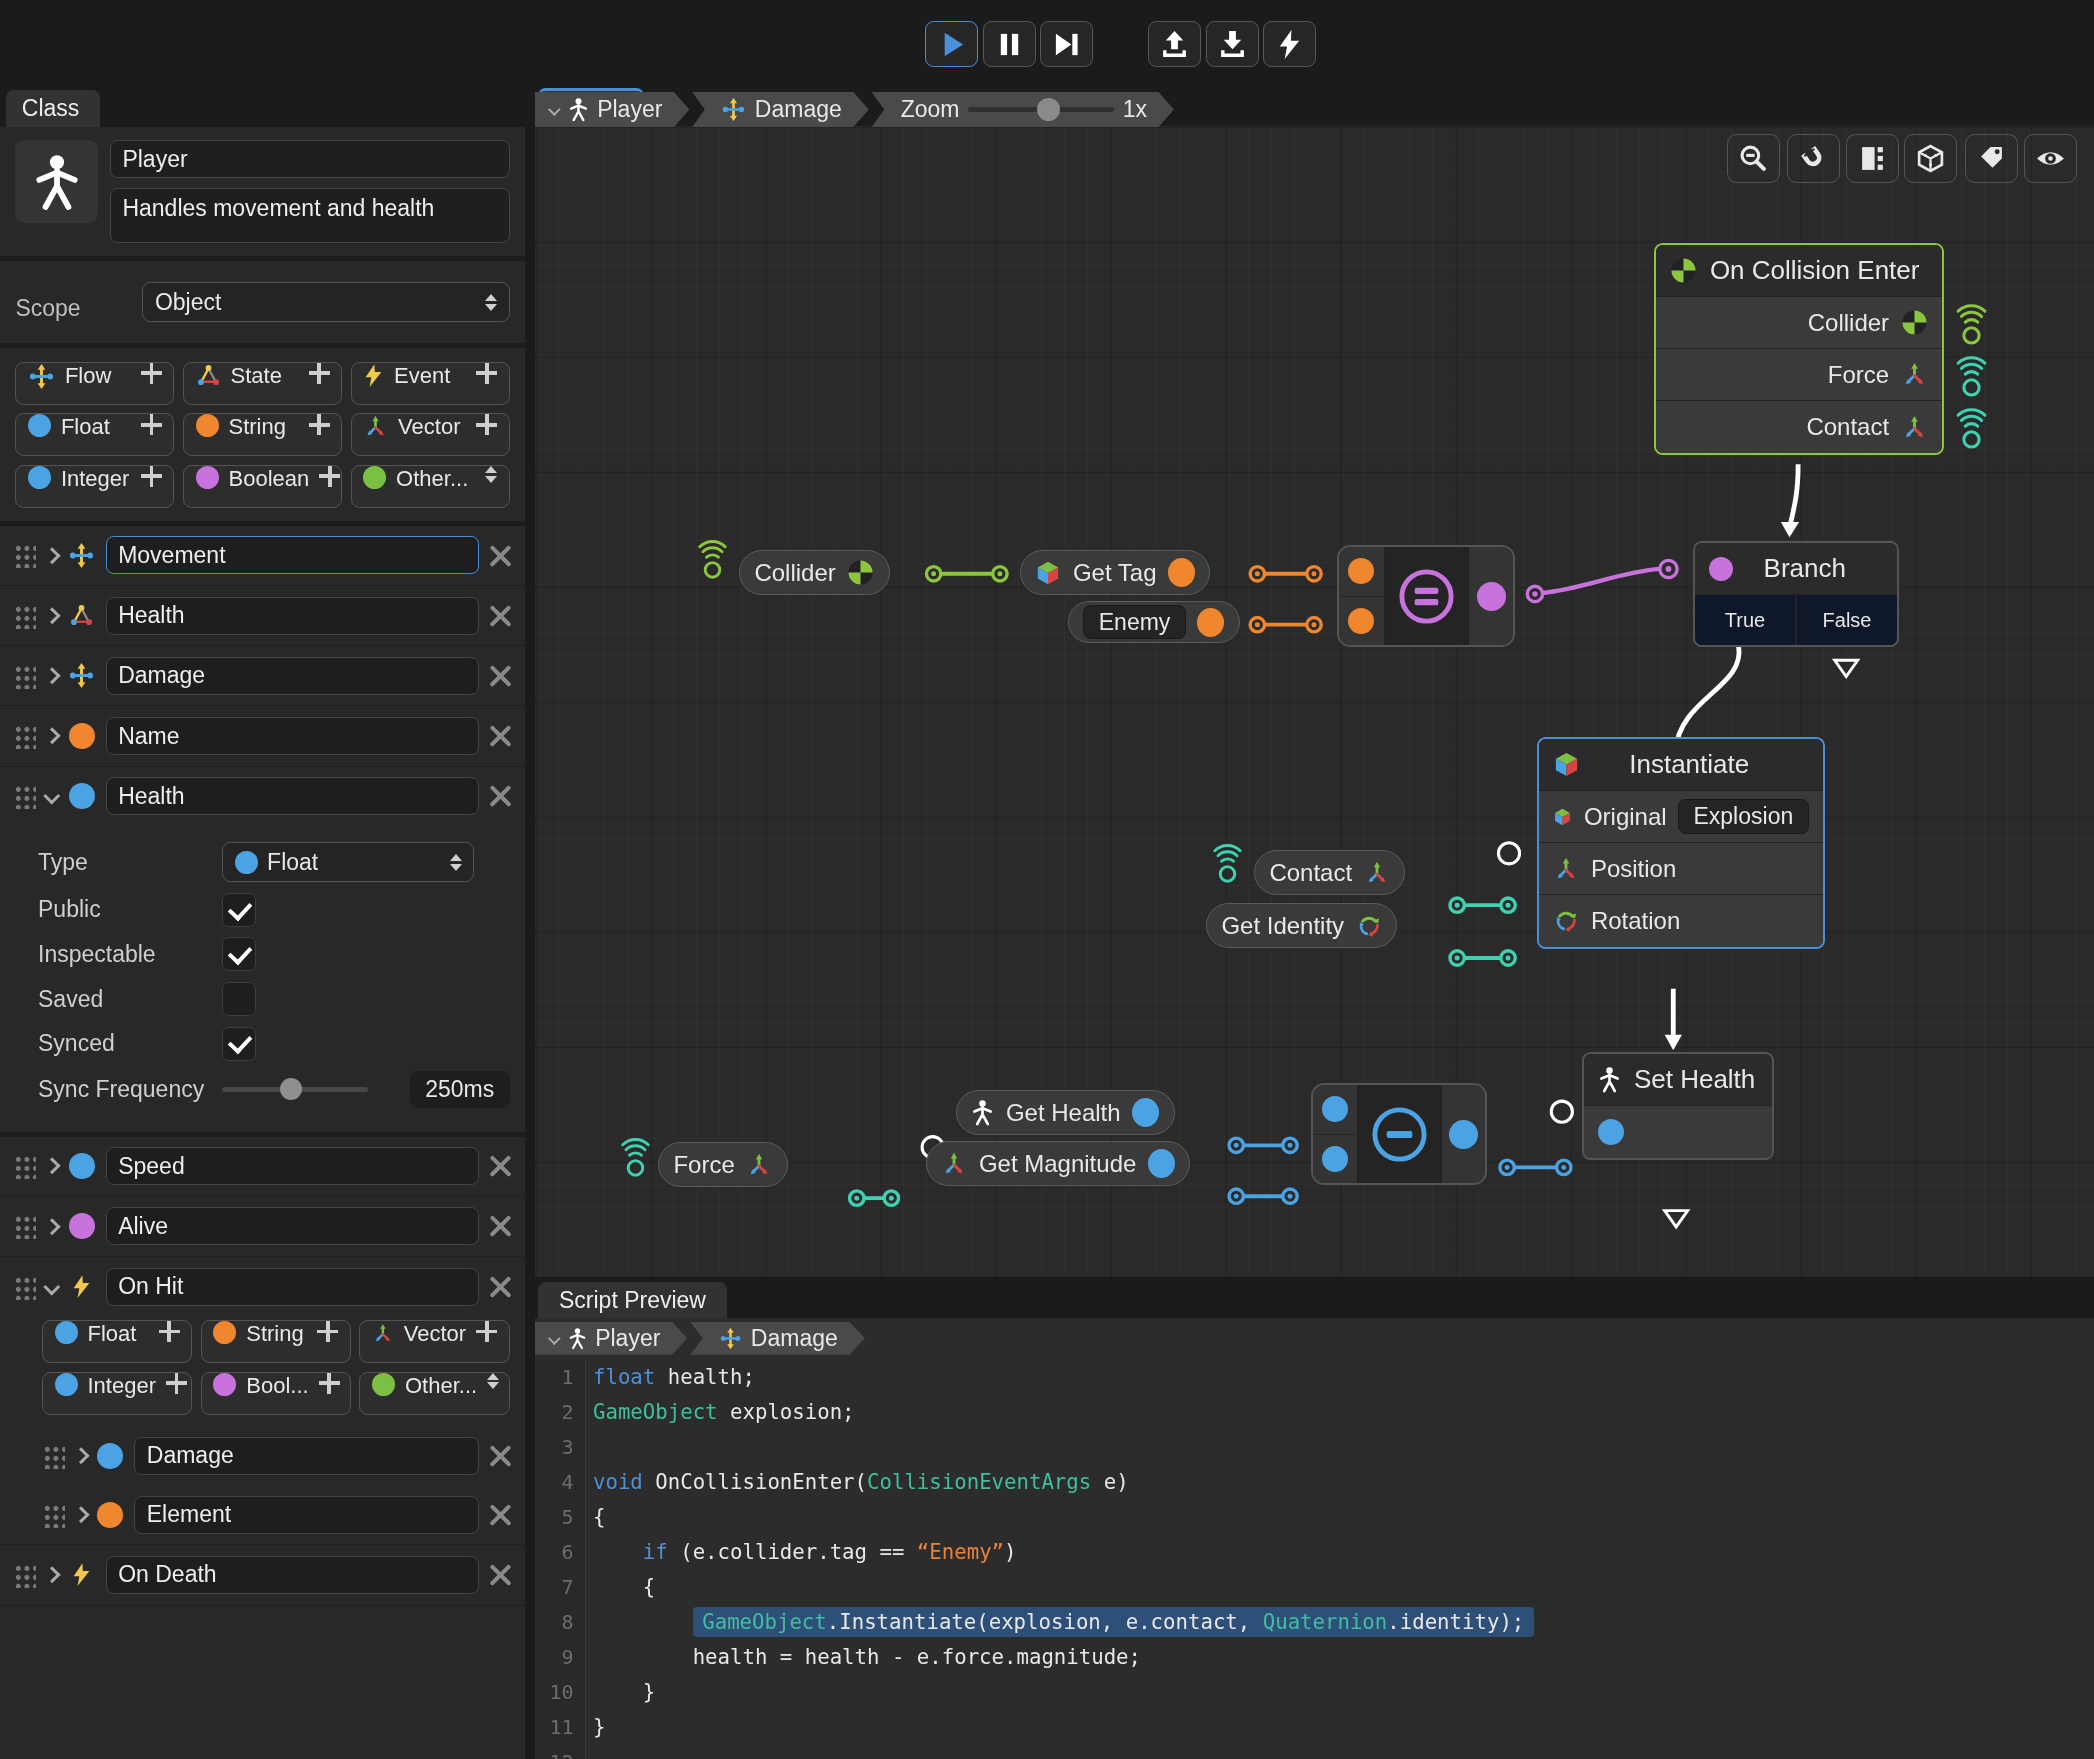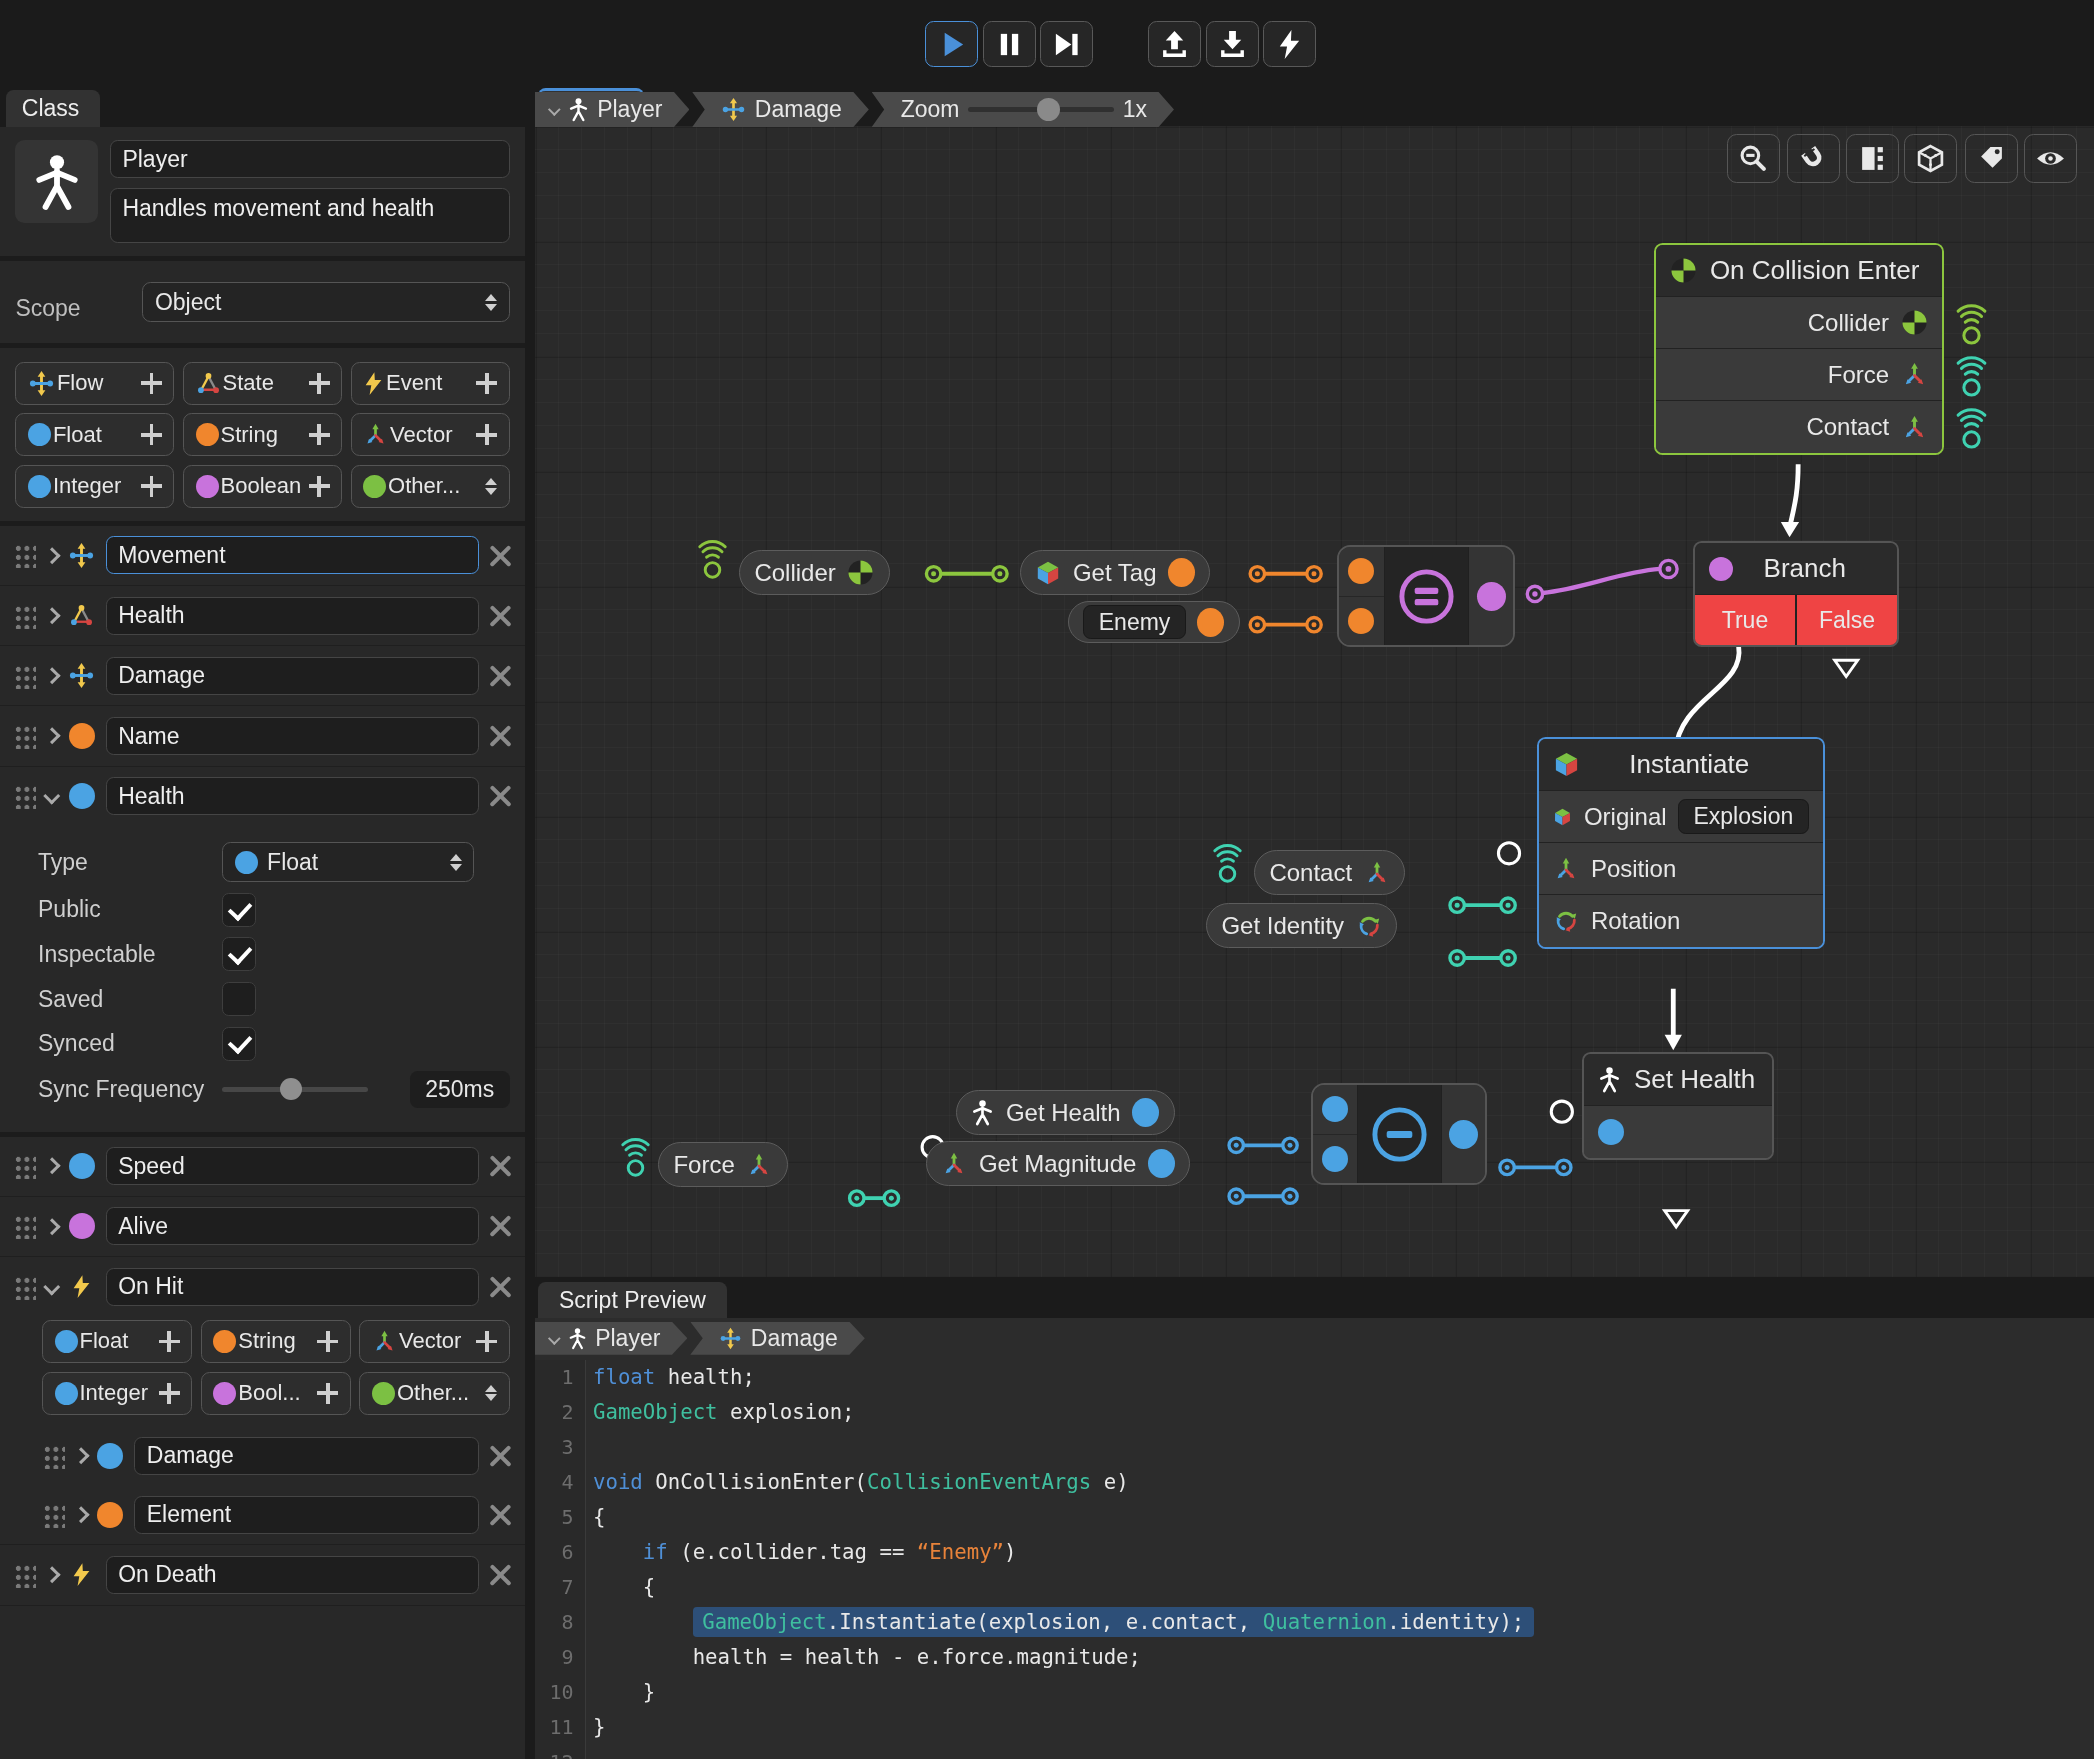--- a/index.html
+++ b/index.html
@@ -26,21 +26,21 @@
   .lblrow { display:flex; align-items:flex-end; margin:7.7px 0; }
   .lbl { width:127px; color:#bfbfbf; font-size:23px; }
   .selectbox { flex:1; display:flex; align-items:center; gap:9.6px; background:#242424; border:1.9px solid #555; border-radius:8.6px; height:40px; padding:0 11.5px; font-size:23px; cursor:pointer; }
   .updown { margin-left:auto; display:flex; flex-direction:column; gap:2.9px; }
   .updown i { width:0; height:0; border-left:6.7px solid transparent; border-right:6.7px solid transparent; display:block; }
   .updown .u { border-bottom:7.7px solid #cfcfcf; }
   .updown .d { border-top:7.7px solid #cfcfcf; }
 
   .palette { display:flex; flex-direction:column; gap:8.6px; }
   .palrow { display:flex; gap:8.6px; }
-  .pbtn { flex:1; display:flex; align-items:center; gap:2px; height:43px; border:1.9px solid #555; border-radius:8.6px; background:#2d2d2d; padding:0 11.5px; font-size:22px; cursor:pointer; white-space:nowrap; overflow:hidden; }
+  .pbtn { flex:1; display:flex; gap:10px; height:43px; border:1.9px solid #555; border-radius:8.6px; background:#2d2d2d; padding:0 11.5px; font-size:22px; cursor:pointer; white-space:nowrap; overflow:hidden; }
   .plus { margin-left:auto; position:relative; width:21px; height:21px; flex:none; }
   .plus::before,.plus::after { content:""; position:absolute; background:#cfcfcf; }
   .plus::before { left:8.6px; top:0; width:3.8px; height:21px; }
   .plus::after { left:0; top:8.6px; width:21px; height:3.8px; }
 
   .dot { width:26px; height:26px; border-radius:50%; flex:none; }
   .dot.sm { width:23px; height:23px; }
 
   .vrow { display:flex; align-items:center; gap:9.6px; padding:10.6px 13.4px; border-top:1.9px solid #1f1f1f; }
   .vrow.first { border-top:none; }
@@ -91,21 +91,21 @@
 
   .gnode { position:absolute; background:#383838; border:2.4px solid #555; border-radius:8.6px; overflow:hidden; }
   .gnode.green { border-color:#8cc63e; }
   .gnode.blue { border-color:#4a90d9; }
   .gnode .hd { height:52px; display:flex; align-items:center; gap:12.5px; padding:0 14.4px; background:#2b2b2b; border-bottom:1.9px solid #222; font-size:26px; }
   .gnode .row { height:52px; display:flex; align-items:center; gap:11.5px; padding:0 14.4px; background:#3a3a3a; border-bottom:1.9px solid #222; font-size:24px; }
   .gnode .row:last-child { border-bottom:none; }
   .gnode .row.right { justify-content:flex-end; }
 
   .cells { display:flex; height:50px; }
-  .cell { flex:1; display:flex; align-items:center; justify-content:center; background:#ef4444; font-size:23px; cursor:pointer; }
+  .cell { flex:1; display:flex; align-items:center; justify-content:center; background:#0f172a; font-size:20px; cursor:pointer; }
   .cell + .cell { border-left:2.9px solid #222; }
 
   .opnode { position:absolute; display:flex; border:2.4px solid #555; border-radius:13.4px; overflow:hidden; background:#333; }
   .opnode .col { display:flex; flex-direction:column; width:45px; }
   .opnode .icell { flex:1; display:flex; align-items:center; justify-content:center; background:#343434; }
   .opnode .icell + .icell { border-top:1.9px solid #262626; }
   .opnode .mid { width:86px; background:#242424; display:flex; align-items:center; justify-content:center; border-left:1.9px solid #202020; border-right:1.9px solid #202020; }
   .opnode .out { width:44px; display:flex; align-items:center; justify-content:center; background:#343434; }
 
   .pill { position:absolute; height:45px; display:flex; align-items:center; gap:11.5px; background:#3a3a3a; border:1.9px solid #5c5c5c; border-radius:25px; padding:0 14.4px; font-size:24px; white-space:nowrap; cursor:pointer; }

